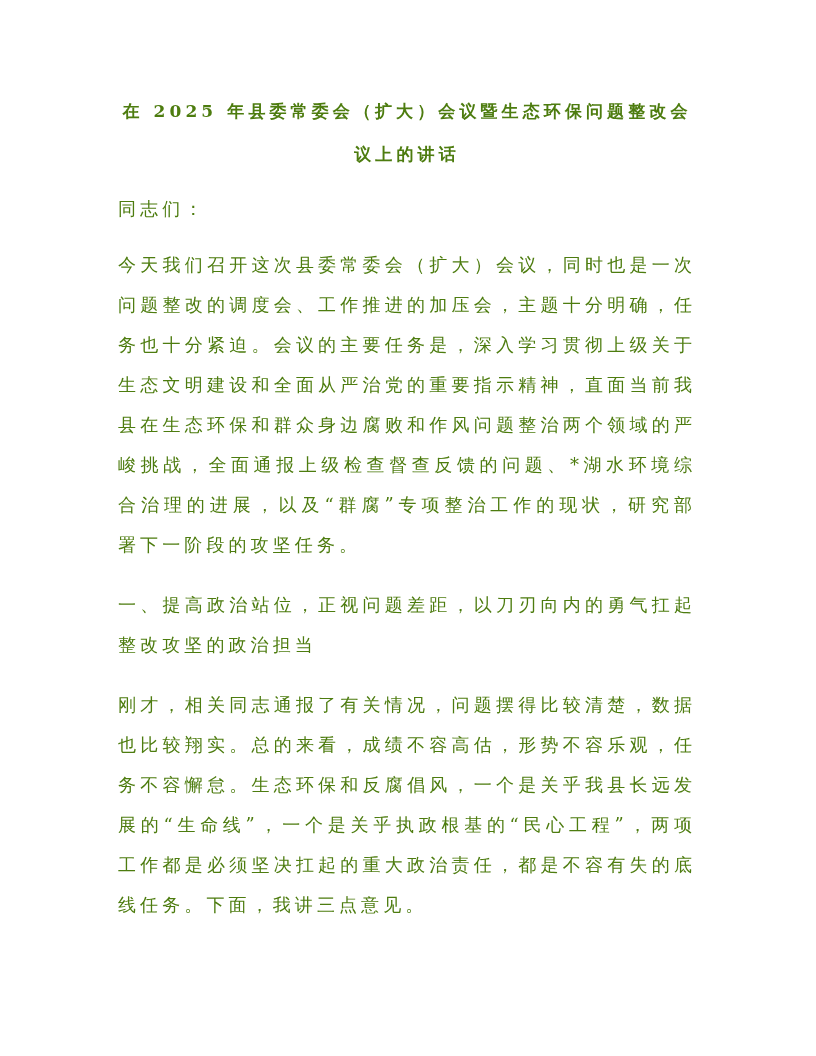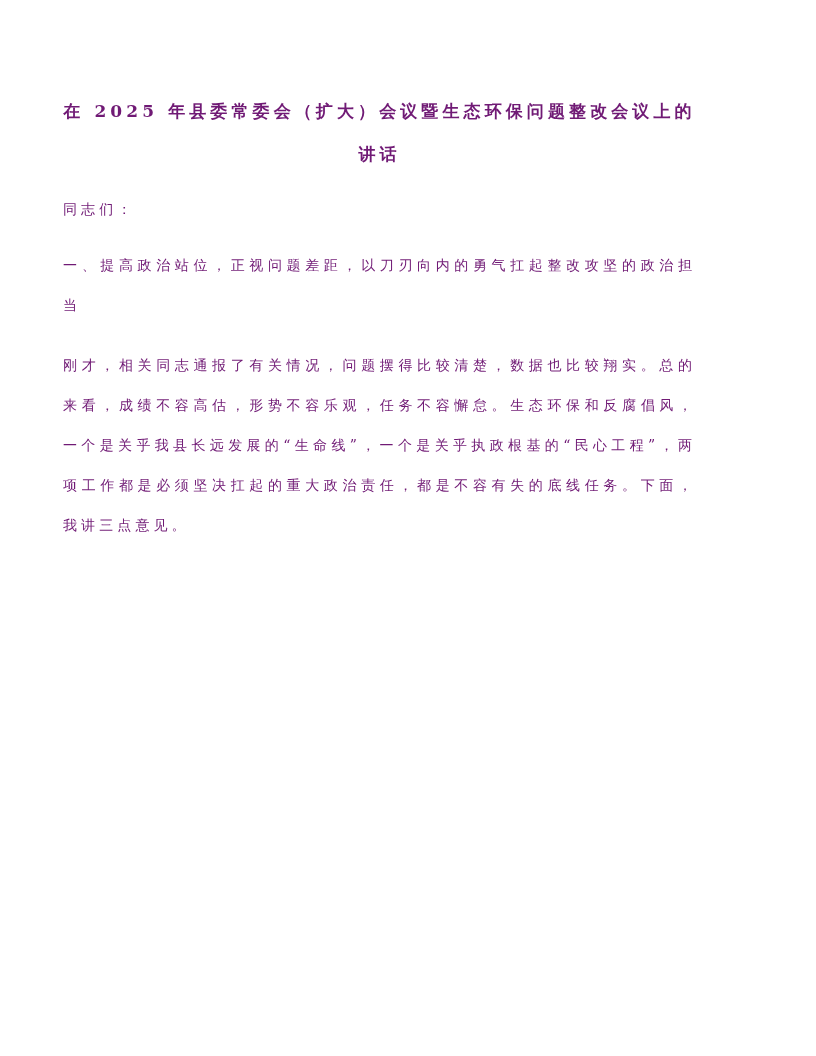--- a/index.html
+++ b/index.html
@@ -5,53 +5,54 @@
   html, body {
     margin: 0;
     padding: 0;
     background: #ffffff;
   }
   .page {
     position: relative;
     width: 816px;
     height: 1056px;
     box-sizing: border-box;
-    padding: 90px 120px 40px 63px;
+    padding: 90px 120px 40px 118px;
     background: #ffffff;
-    color: #701a75;
+    color: #4d7c0f;
     font-family: "DejaVu Serif", "Liberation Serif", serif;
     overflow: hidden;
   }
   .title {
     font-size: 17px;
     font-weight: 700;
     line-height: 43px;
     letter-spacing: 4.1px;
     text-align: center;
     margin: 0 0 13px 0;
   }
   .para {
-    font-size: 14px;
+    font-size: 18px;
     font-weight: 400;
     line-height: 40px;
     letter-spacing: 4.1px;
     text-align: justify;
     text-justify: inter-character;
     text-align-last: left;
     margin: 0 0 20px 0;
   }
   .salutation {
     margin: 0 0 16px 0;
   }
 </style>
 </head>
 <body>
 
 <div class="page">
   <h1 class="title">在 2025 年县委常委会（扩大）会议暨生态环保问题整改会议上的讲话</h1>
 
   <p class="para salutation">同志们：</p>
 
+  <p class="para">今天我们召开这次县委常委会（扩大）会议，同时也是一次问题整改的调度会、工作推进的加压会，主题十分明确，任务也十分紧迫。会议的主要任务是，深入学习贯彻上级关于生态文明建设和全面从严治党的重要指示精神，直面当前我县在生态环保和群众身边腐败和作风问题整治两个领域的严峻挑战，全面通报上级检查督查反馈的问题、*湖水环境综合治理的进展，以及“群腐”专项整治工作的现状，研究部署下一阶段的攻坚任务。</p>
 
   <p class="para">一、提高政治站位，正视问题差距，以刀刃向内的勇气扛起整改攻坚的政治担当</p>
 
   <p class="para">刚才，相关同志通报了有关情况，问题摆得比较清楚，数据也比较翔实。总的来看，成绩不容高估，形势不容乐观，任务不容懈怠。生态环保和反腐倡风，一个是关乎我县长远发展的“生命线”，一个是关乎执政根基的“民心工程”，两项工作都是必须坚决扛起的重大政治责任，都是不容有失的底线任务。下面，我讲三点意见。</p>
 </div>
 
 </body></html>

